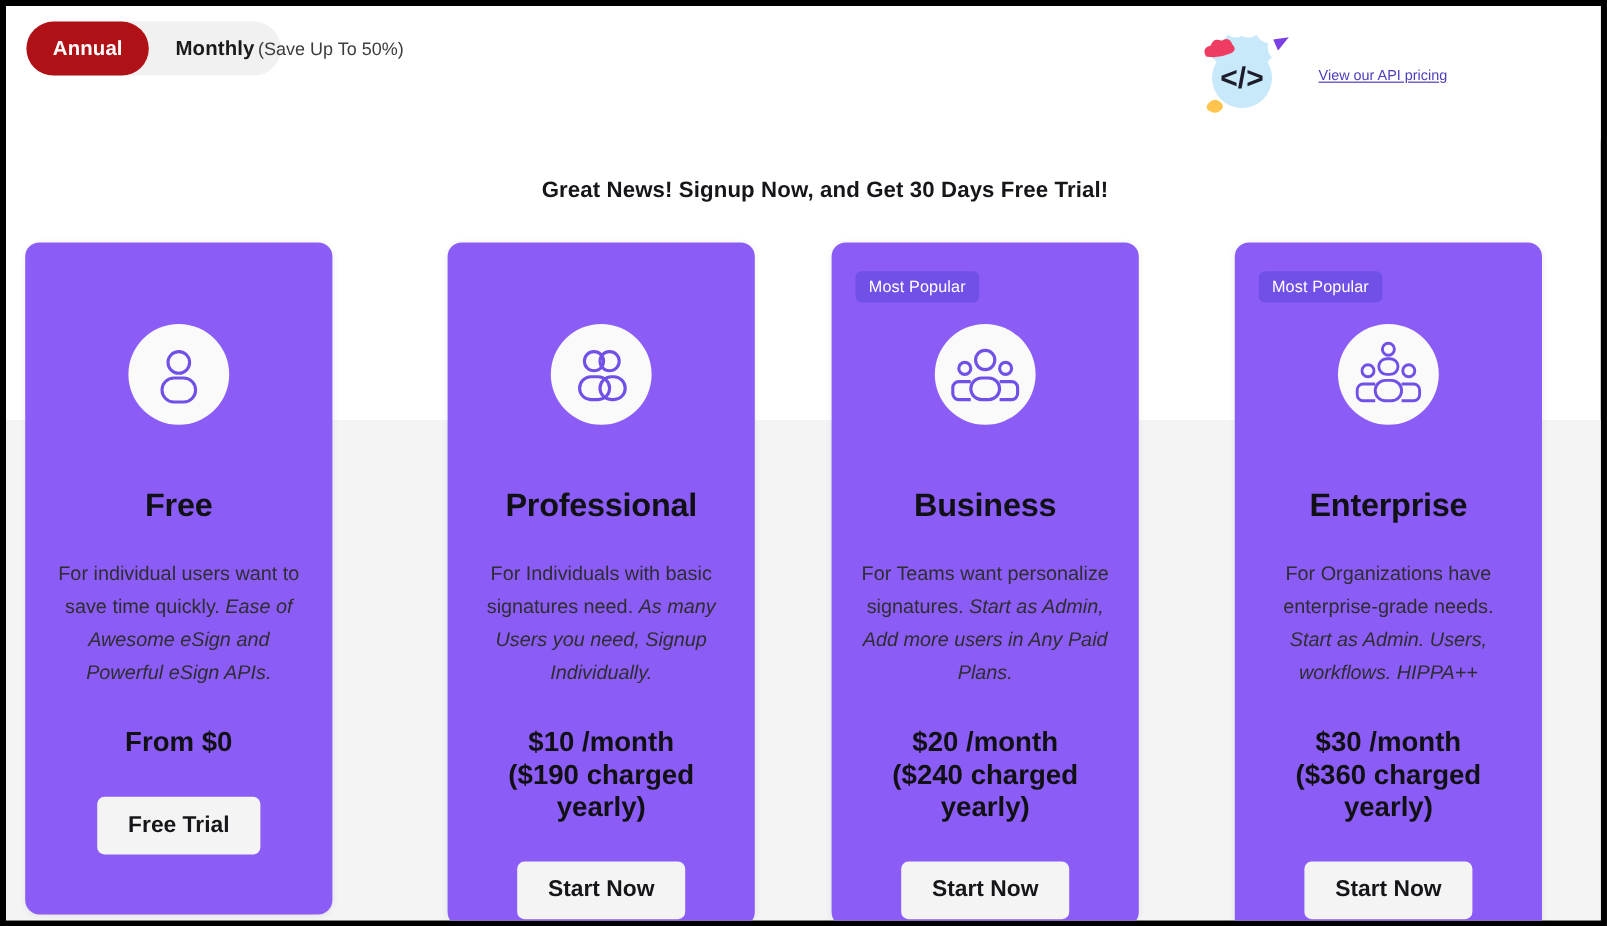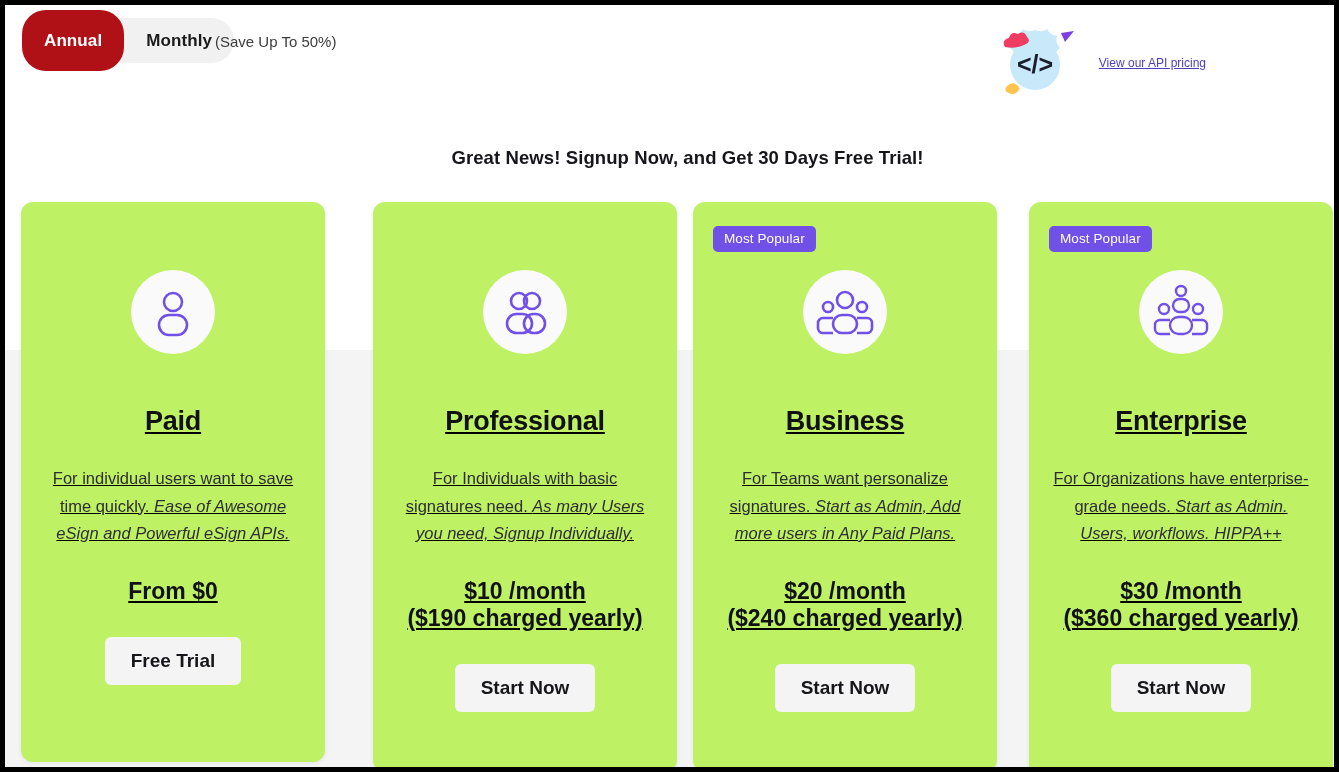--- a/index.html
+++ b/index.html
@@ -29,21 +29,21 @@
     height: 45px;
     display: flex; align-items: center;
     background: #f2f1f1;
     border-radius: 24px;
     padding: 0;
   }
   .toggle-btn {
     border: none; cursor: pointer;
     font-family: "Liberation Sans", sans-serif;
     font-size: 17px; font-weight: bold;
-    height: 61px;
+    height: 45px;
     padding: 0 22px;
     border-radius: 24px;
     background: transparent;
     color: #1b1b1b;
     letter-spacing: .1px;
   }
   .toggle-btn.active {
     background: #b01116;
     color: #ffffff;
   }
@@ -78,27 +78,26 @@
     background: #f4f4f5;
   }
 
   
   #cards {
     position: absolute; left: 0; top: 0; width: 100%; height: 100%;
   }
   .card {
     position: absolute;
     top: 197px;
-    width: 304px;
-    background: #bef264;
+    width: 256px;
+    background: #8b5cf6;
     border-radius: 12px;
     box-shadow: 0 1px 5px rgba(0,0,0,.07);
     padding: 0 22px;
     text-align: center;
-    text-decoration: underline;
   }
   .card.c0 { left: 16px;   height: 560px; }
   .card.c1 { left: 368px;  height: 570px; }
   .card.c2 { left: 688px;  height: 570px; }
   .card.c3 { left: 1024px; height: 580px; }
 
   .badge {
     position: absolute; left: 20px; top: 24px;
     background: #7150e8; color: #fff;
     font-size: 13.5px;
@@ -180,21 +179,21 @@
 
   <div id="cards">
 
     <div class="card c0">
       <div class="icon-wrap">
         <svg width="54" height="54" viewBox="0 0 54 54" fill="none" stroke="#7150e8" stroke-width="2.6">
           <circle cx="27" cy="17" r="9"></circle>
           <rect x="13" y="30" width="28" height="20" rx="10"></rect>
         </svg>
       </div>
-      <div class="plan-name">Paid</div>
+      <div class="plan-name">Free</div>
       <div class="plan-desc">
         <span>For individual users want to save time quickly. </span><i>Ease of Awesome eSign and Powerful eSign APIs.</i>
       </div>
       <div class="plan-price">
         <span>From $0</span>
       </div>
       <button class="cta">Free Trial</button>
     </div>
 
     <div class="card c1">

